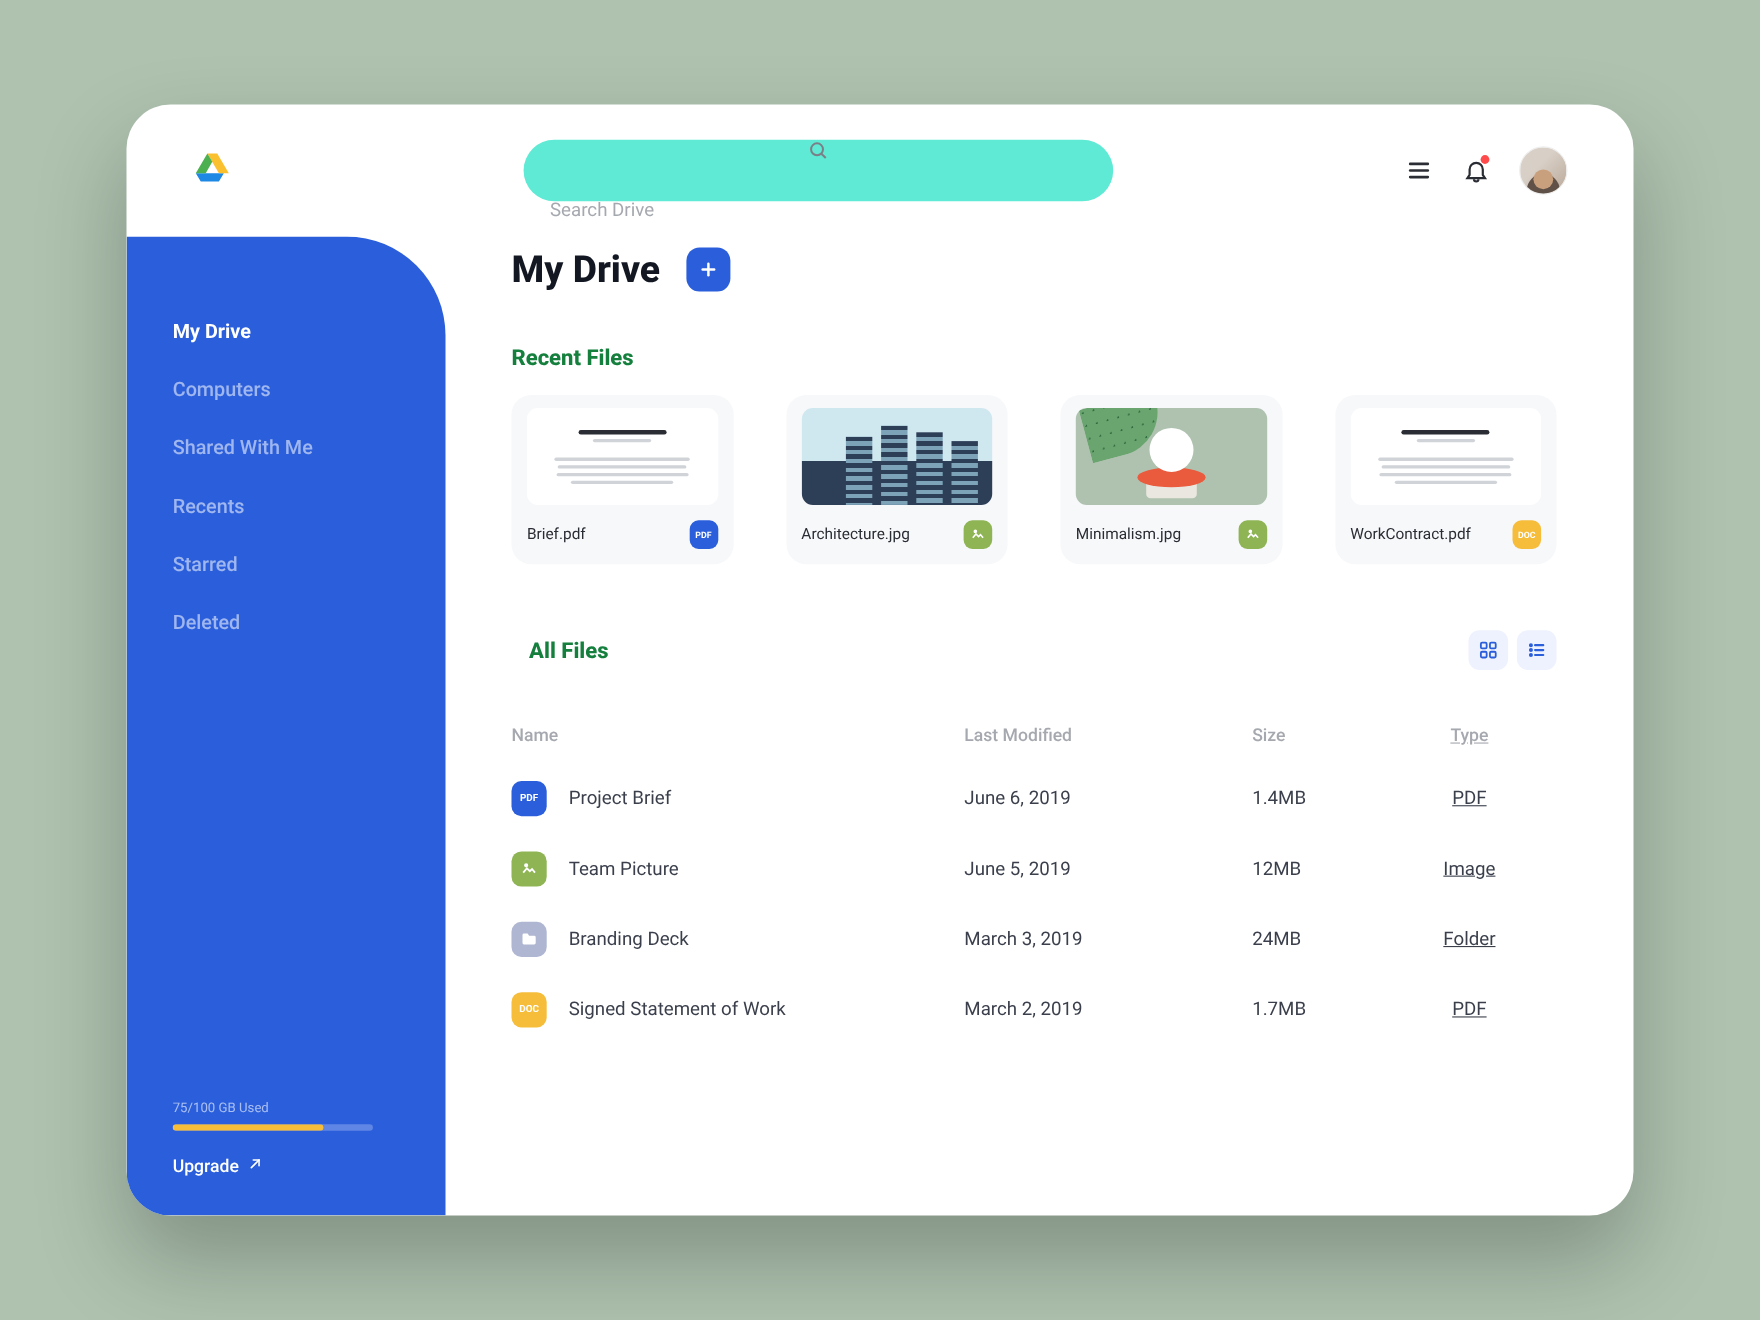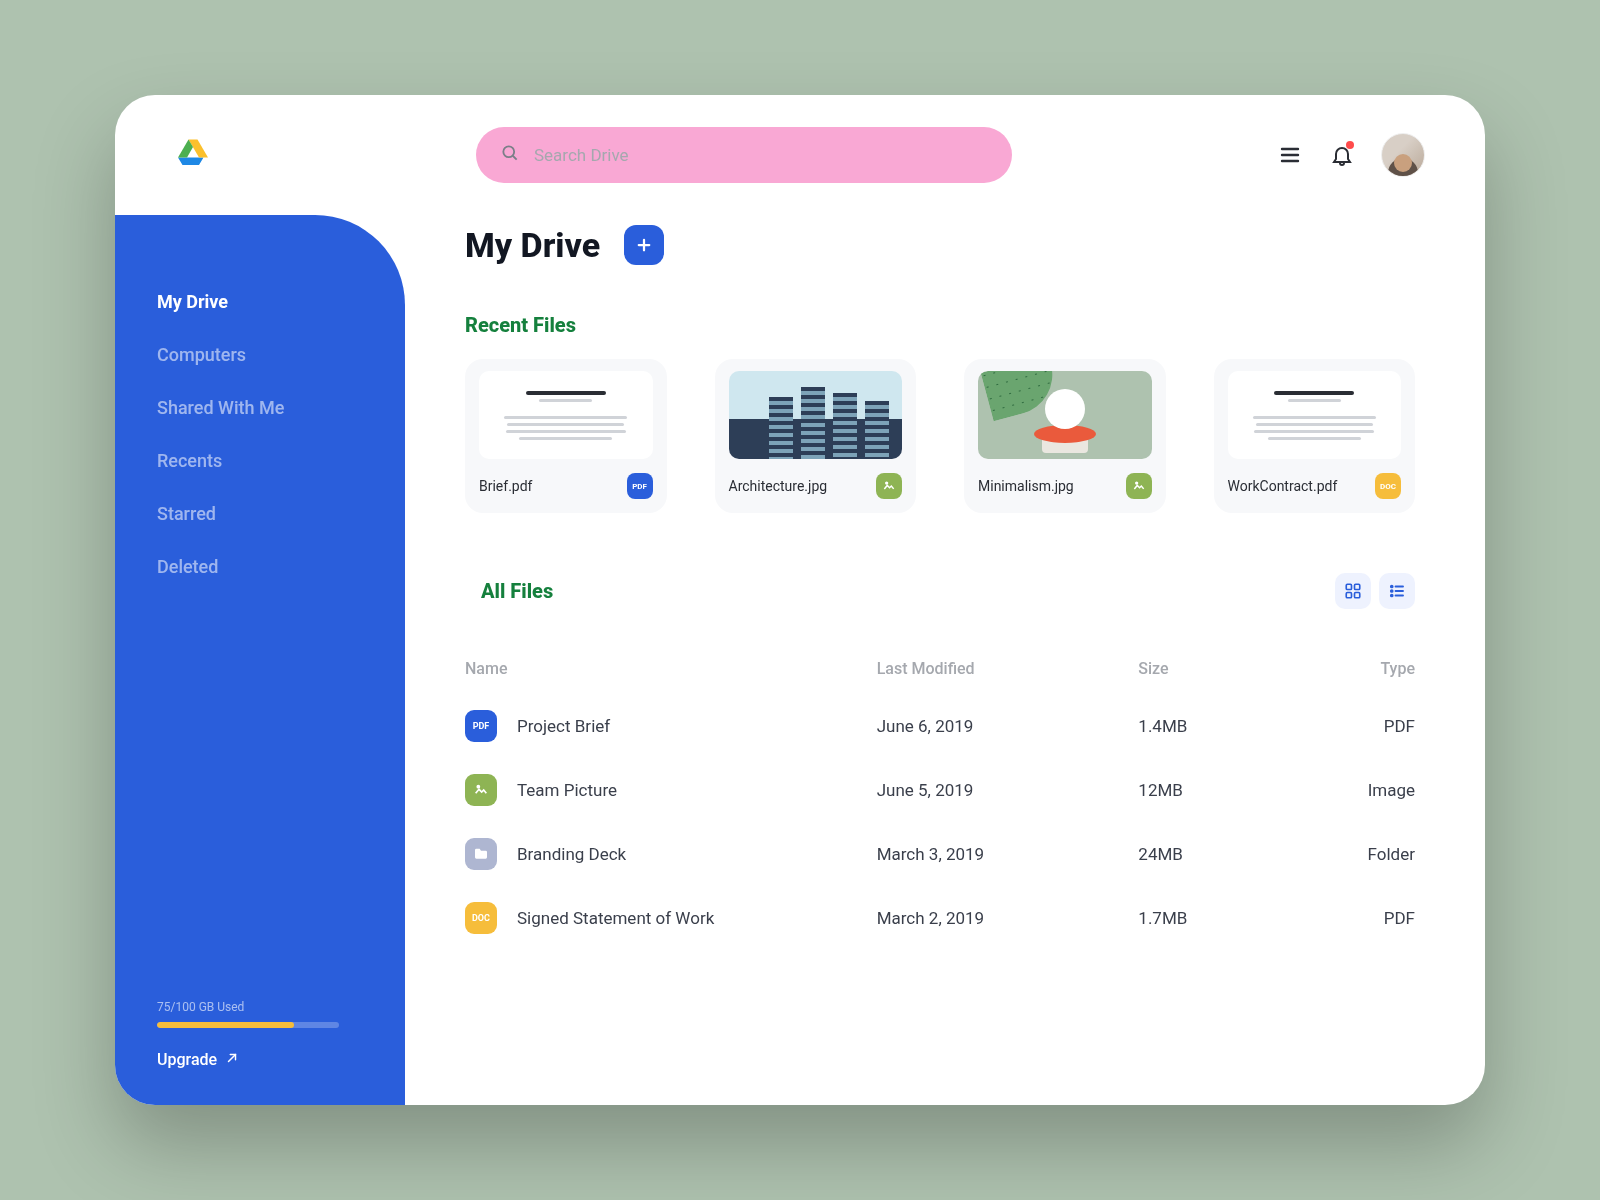--- a/index.html
+++ b/index.html
@@ -1,20 +1,20 @@
 <!DOCTYPE html>
 <html><head>
 <meta charset="utf-8">
 <style>
 * { margin:0; padding:0; box-sizing:border-box; font-family:-apple-system,BlinkMacSystemFont,"Segoe UI",Roboto,Helvetica,Arial,sans-serif; }
 body { background:#aec2af; width:1600px; height:1200px; display:flex; align-items:center; justify-content:center; }
 .app { width:1370px; height:1010px; background:#fff; border-radius:40px; overflow:hidden; box-shadow:0 40px 80px rgba(0,0,0,.25); display:flex; flex-direction:column; position:relative; }
 .topbar { height:120px; display:flex; align-items:center; padding:0 60px; gap:265px; }
 .logo svg { width:36px; height:36px; }
-.search { background:#f9a8d4; border-radius:28px; height:56px; width:700px; display:flex; align-items:center; padding:0 24px; gap:14px; }
+.search { background:#5eead4; border-radius:28px; height:56px; width:700px; display:flex; align-items:center; padding:0 24px; gap:30px;flex-direction:column; }
 .search input { border:none; outline:none; background:transparent; font-size:17px; color:#555; width:100%; }
 .search input::placeholder { color:#a5a8ae; }
 .topright { margin-left:auto; display:flex; align-items:center; gap:26px; }
 .iconbtn { width:26px; height:26px; display:flex; align-items:center; justify-content:center; cursor:pointer; color:#2a2d34; position:relative; }
 .bell-dot { position:absolute; top:-1px; right:1px; width:8px; height:8px; background:#ff4b4b; border-radius:50%; }
 .avatar { width:44px; height:44px; border-radius:50%; background:linear-gradient(135deg,#d8cfc6 40%,#b9a898 100%); border:1px solid #eee; display:flex; align-items:flex-end; justify-content:center; overflow:hidden; }
 .avatar-head { width:18px; height:18px; background:#c9a07e; border-radius:50%; margin-bottom:4px; box-shadow:0 10px 0 6px #5f5148; }
 .body-row { flex:1; display:flex; overflow:hidden; }
 .sidebar { width:290px; background:#2a5edb; border-top-right-radius:90px; padding:60px 0 36px 42px; display:flex; flex-direction:column; color:#fff; }
 .navitem { font-size:18px; font-weight:500; color:rgba(255,255,255,.55); padding:16px 0; cursor:pointer; }
@@ -54,21 +54,21 @@
 .viewtoggle { display:flex; gap:8px; }
 .viewbtn { width:36px; height:36px; border-radius:10px; display:flex; align-items:center; justify-content:center; cursor:pointer; color:#2a5edb; }
 .viewbtn.grid { background:#eef2fe; }
 .viewbtn.list { background:#eef2fe; }
 .table { width:100%; }
 .thead,.trow { display:grid; grid-template-columns:2.6fr 1.4fr 1fr 1fr; align-items:center; padding:16px 0; }
 .thead { color:#a5a8ae; font-size:16px; font-weight:500; }
 .trow { color:#3a3f4b; font-size:17px; cursor:pointer; }
 .namecell { display:flex; align-items:center; gap:20px; }
 .thead .c-size, .trow .c-size { text-align:left; padding-left:40px; }
-.thead .c-type, .trow .c-type { text-align:right; }
+.thead .c-type, .trow .c-type { text-align:center;text-decoration:underline; }
 .rowicon { width:32px; height:32px; border-radius:9px; display:flex; align-items:center; justify-content:center; font-size:9px; font-weight:700; color:#fff; }
 </style>
 </head>
 <body>
 
 <div class="app">
   <div class="topbar">
     <div class="logo">
       <svg viewBox="0 0 48 48">
           <path fill="#1e88e5" d="M10 40 L4 30 L16 30 Z M10 40 L16 30 L38 30 L32 40 Z"></path>

